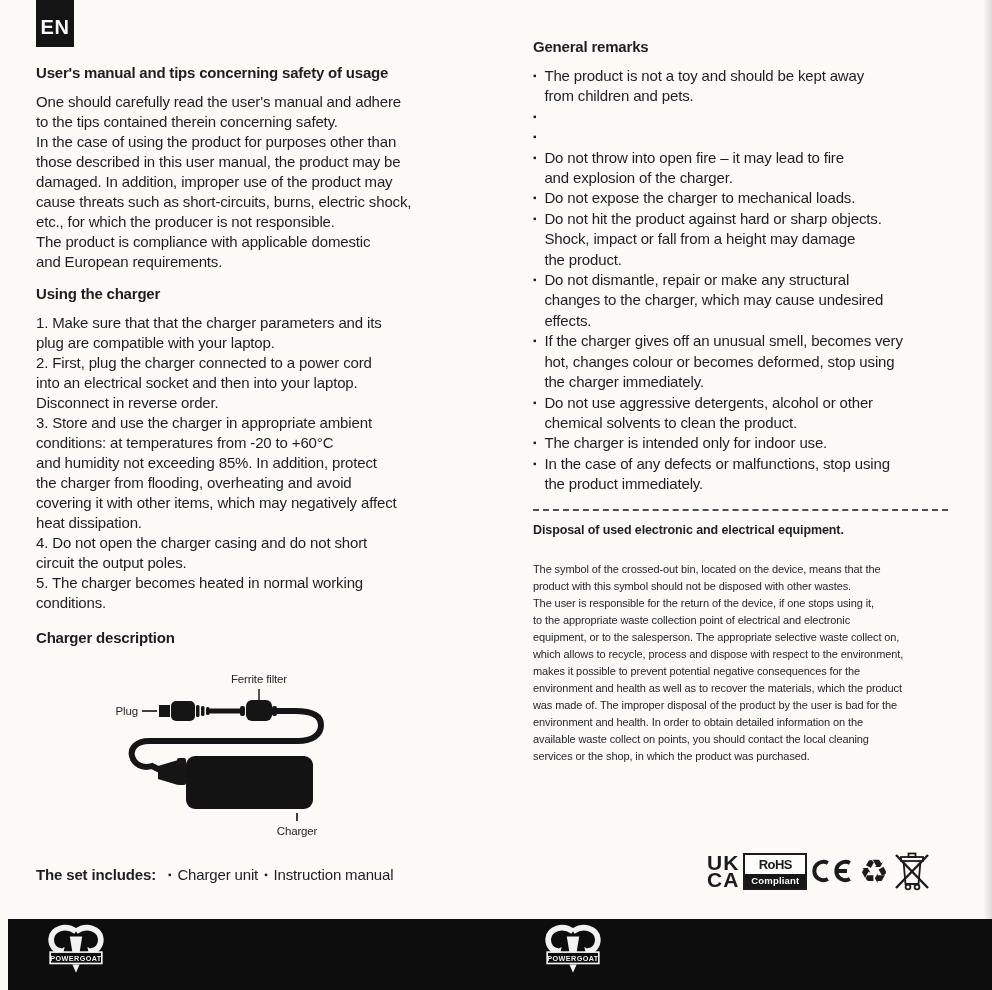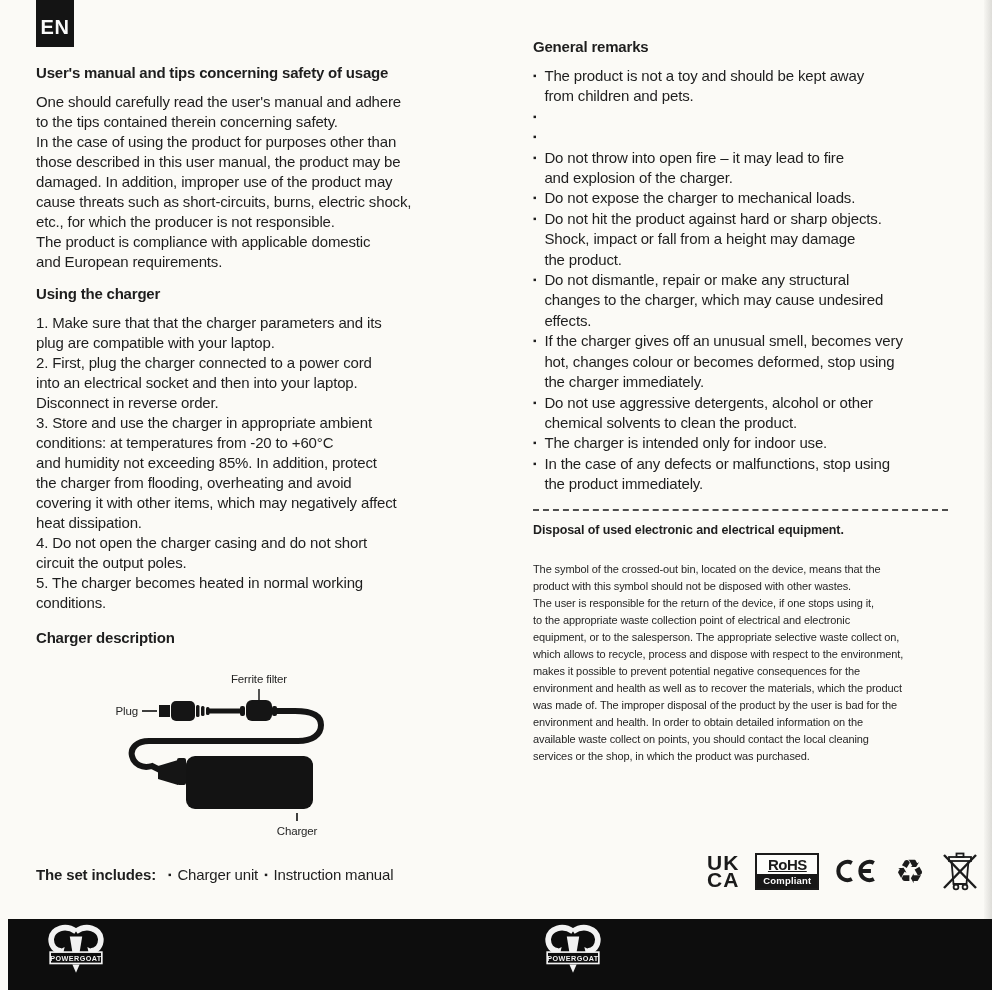--- a/index.html
+++ b/index.html
@@ -45,25 +45,25 @@
   ul.remarks .blt { flex:0 0 auto; font-size:10px; line-height:20.4px; }
   ul.remarks .txt { white-space:pre-line; }
 
   .divider { margin-top:14px; width:415px; border-top:2px dashed #4d4d4d; }
 
   .disposal-h { margin-top:12px; font-size:12.5px; font-weight:bold; line-height:15px; letter-spacing:-0.1px; }
   .disposal-p { margin-top:23px; font-size:11px; line-height:17px; white-space:pre-line; width:432px; letter-spacing:-0.1px; color:#262626; }
 
   .certs {
     position:absolute; left:707px; top:851px; height:40px;
-    display:flex; align-items:center; gap:16px;
+    display:flex; align-items:center; gap:4px;
   }
   .ukca { font-weight:bold; font-size:21px; line-height:17px; letter-spacing:1px; color:#1b1b1b; text-align:center; }
   .rohs { width:64px; height:37px; border:2.5px solid #1b1b1b; background:#fdfdfb; display:flex; flex-direction:column; }
-  .rohs .t { flex:1; font-weight:bold; font-size:15px; line-height:19px; text-align:center; letter-spacing:-0.5px; color:#1b1b1b;text-decoration:underline; }
+  .rohs .t { flex:1; font-weight:bold; font-size:13px; line-height:19px; text-align:center; letter-spacing:-0.5px; color:#1b1b1b; }
   .rohs .c { height:14px; background:#171717; color:#fafafa; font-size:9.5px; font-weight:600; line-height:14px; text-align:center; letter-spacing:0.2px; }
   .recycle { font-size:33px; line-height:33px; color:#1b1b1b; font-family:"DejaVu Sans", sans-serif; }
 
   .footer {
     position:absolute; left:8px; top:919px; width:992px; height:71px;
     background:#0d0d0d;
   }
   .goat-logo { position:absolute; top:5px; width:62px; height:50px; }
   .goat-logo.g1 { left:37px; }
   .goat-logo.g2 { left:534px; }

